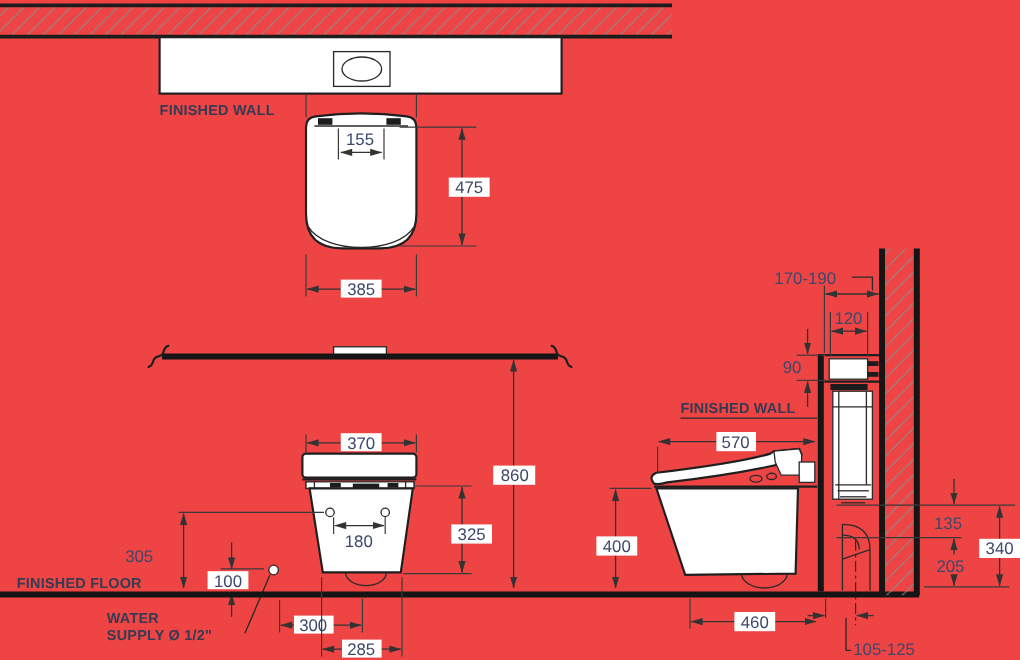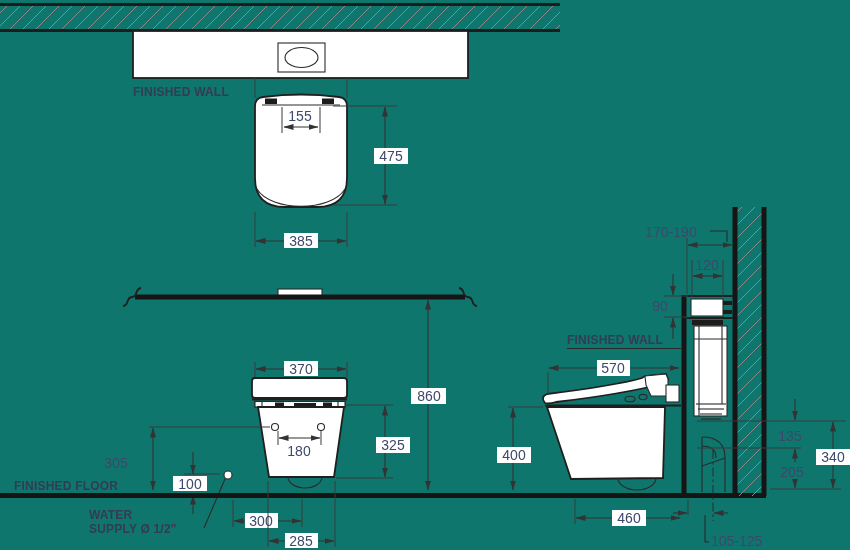--- a/index.html
+++ b/index.html
@@ -1,16 +1,16 @@
 <!DOCTYPE html>
 <html><head>
 <meta charset="utf-8">
 <style>
   html,body{margin:0;padding:0;background:#ffffff;}
-  .stage{width:850px;height:550px;position:relative;background:#0f766e;overflow:hidden;}
+  .stage{width:850px;height:550px;position:relative;background:#ef4444;overflow:hidden;}
   svg{display:block;}
   .thick{stroke:#1c1c1c;stroke-width:3;fill:none;}
   .xthick{stroke:#151515;stroke-width:5;fill:none;}
   .med{stroke:#1f1f1f;stroke-width:1.8;fill:#ffffff;}
   .medn{stroke:#1f1f1f;stroke-width:1.8;fill:none;}
   .thin{stroke:#2a2a2a;stroke-width:1.1;fill:none;}
   .thinw{stroke:#2a2a2a;stroke-width:1.1;fill:#ffffff;}
   .ext{stroke:#3a3a3a;stroke-width:1;fill:none;}
   .dimline{stroke:#333333;stroke-width:1.1;fill:none;}
   .dark{fill:#1c1c1c;stroke:none;}

